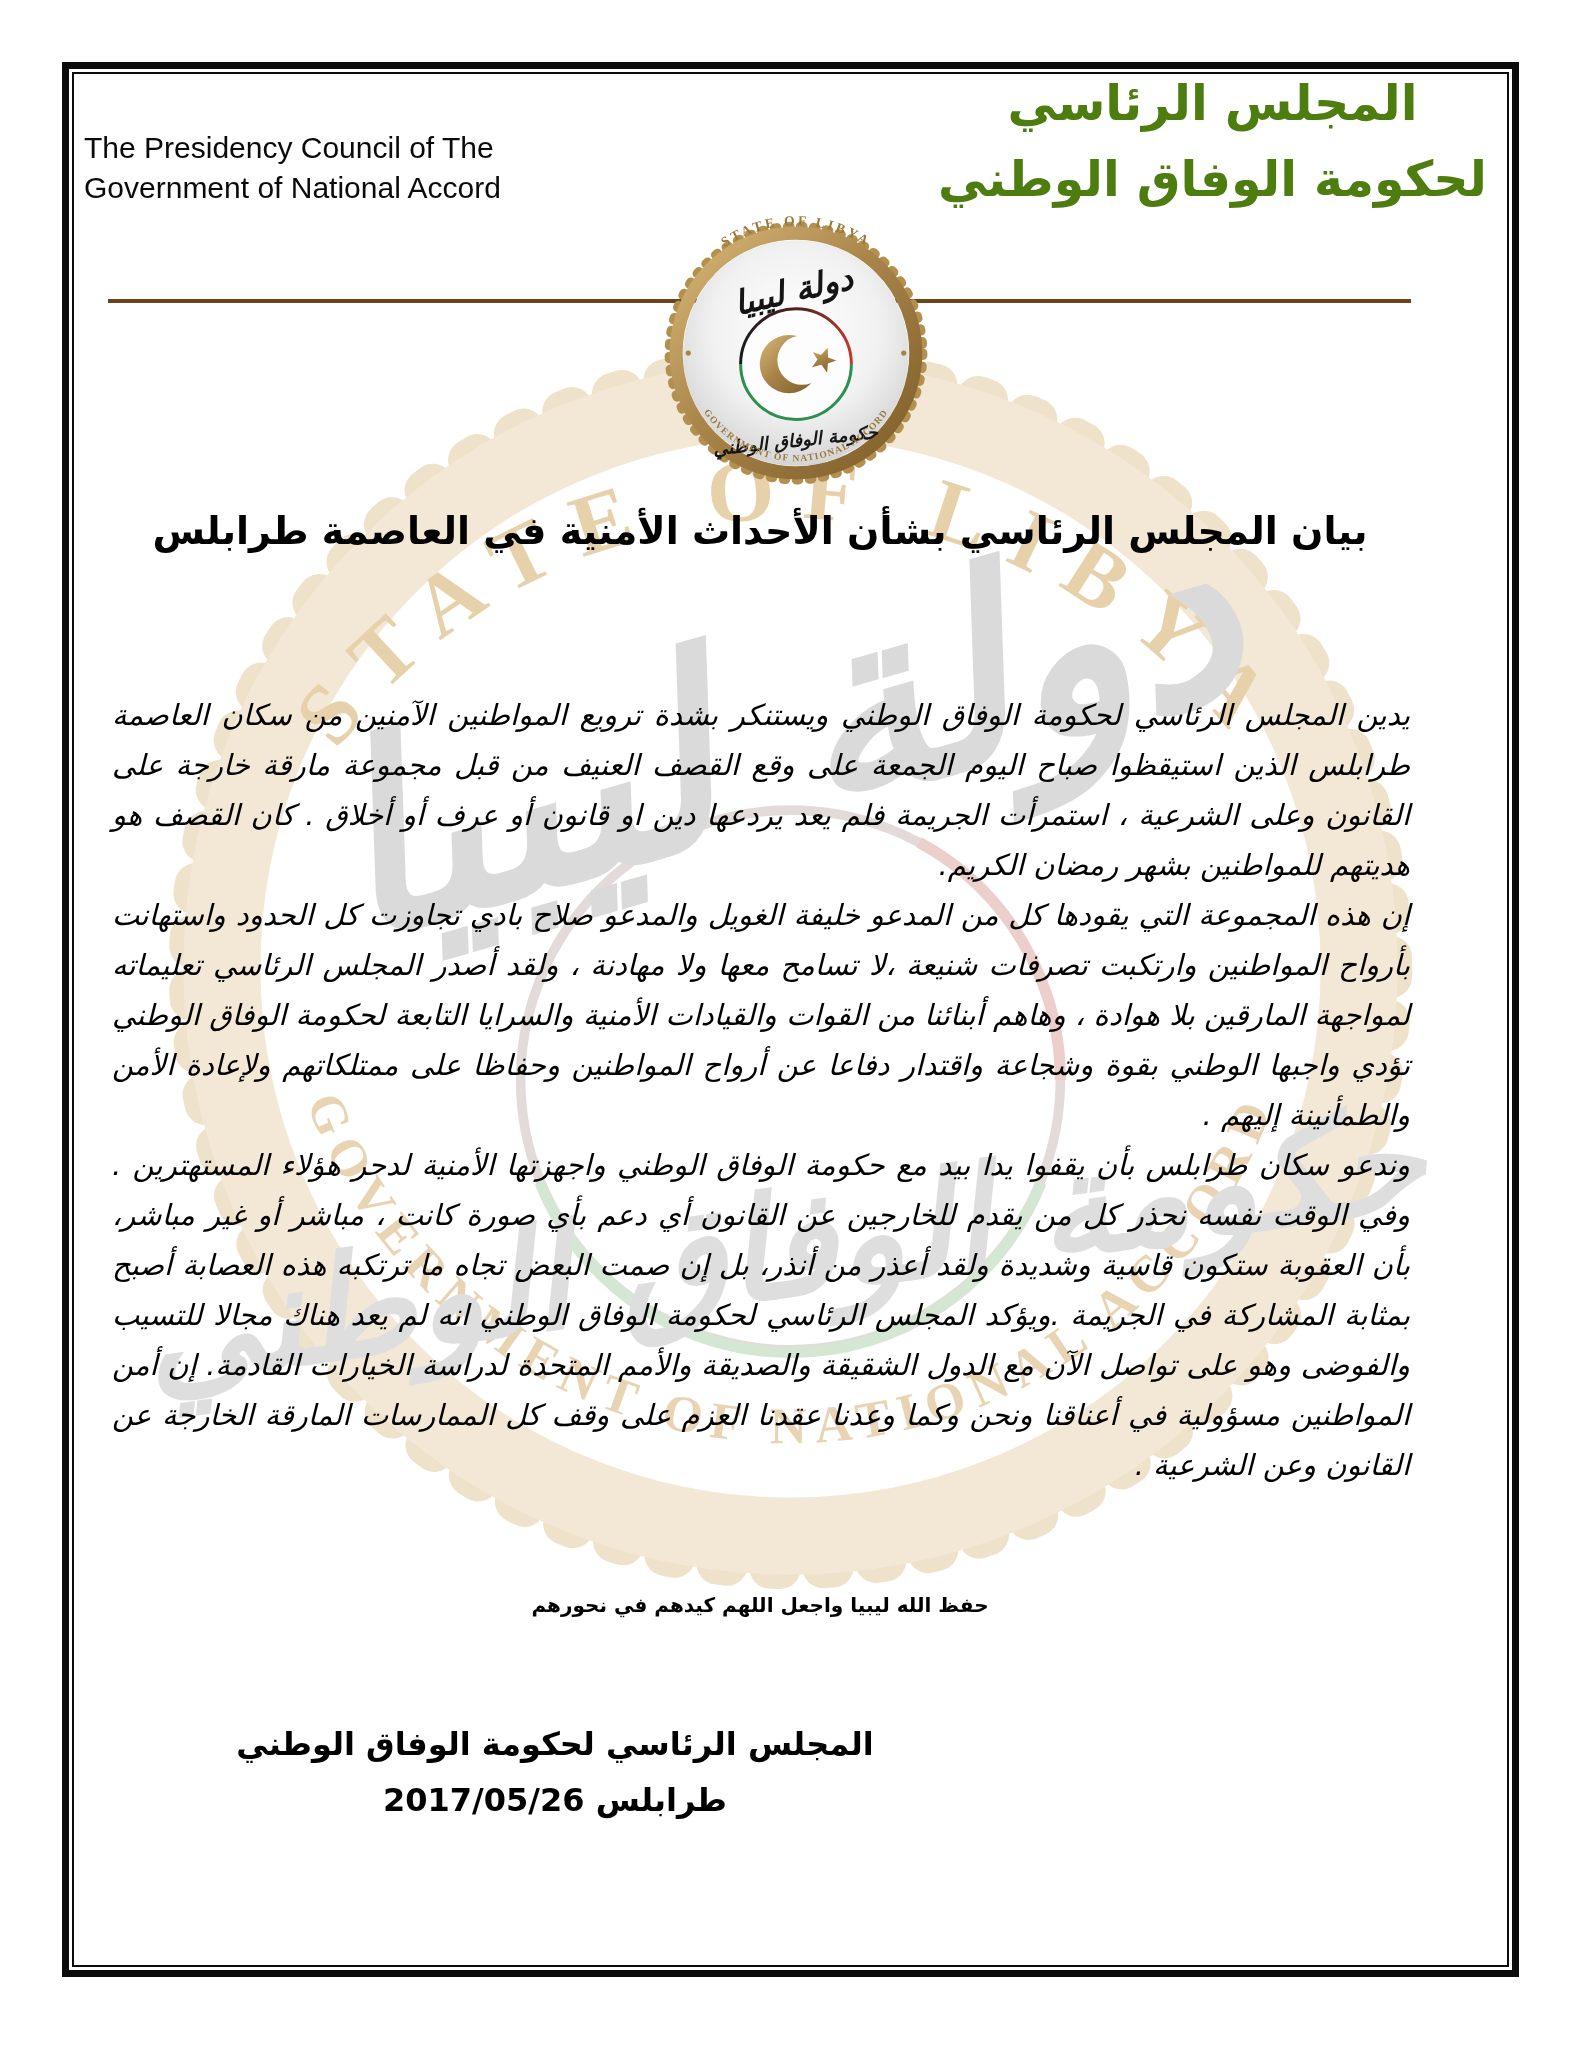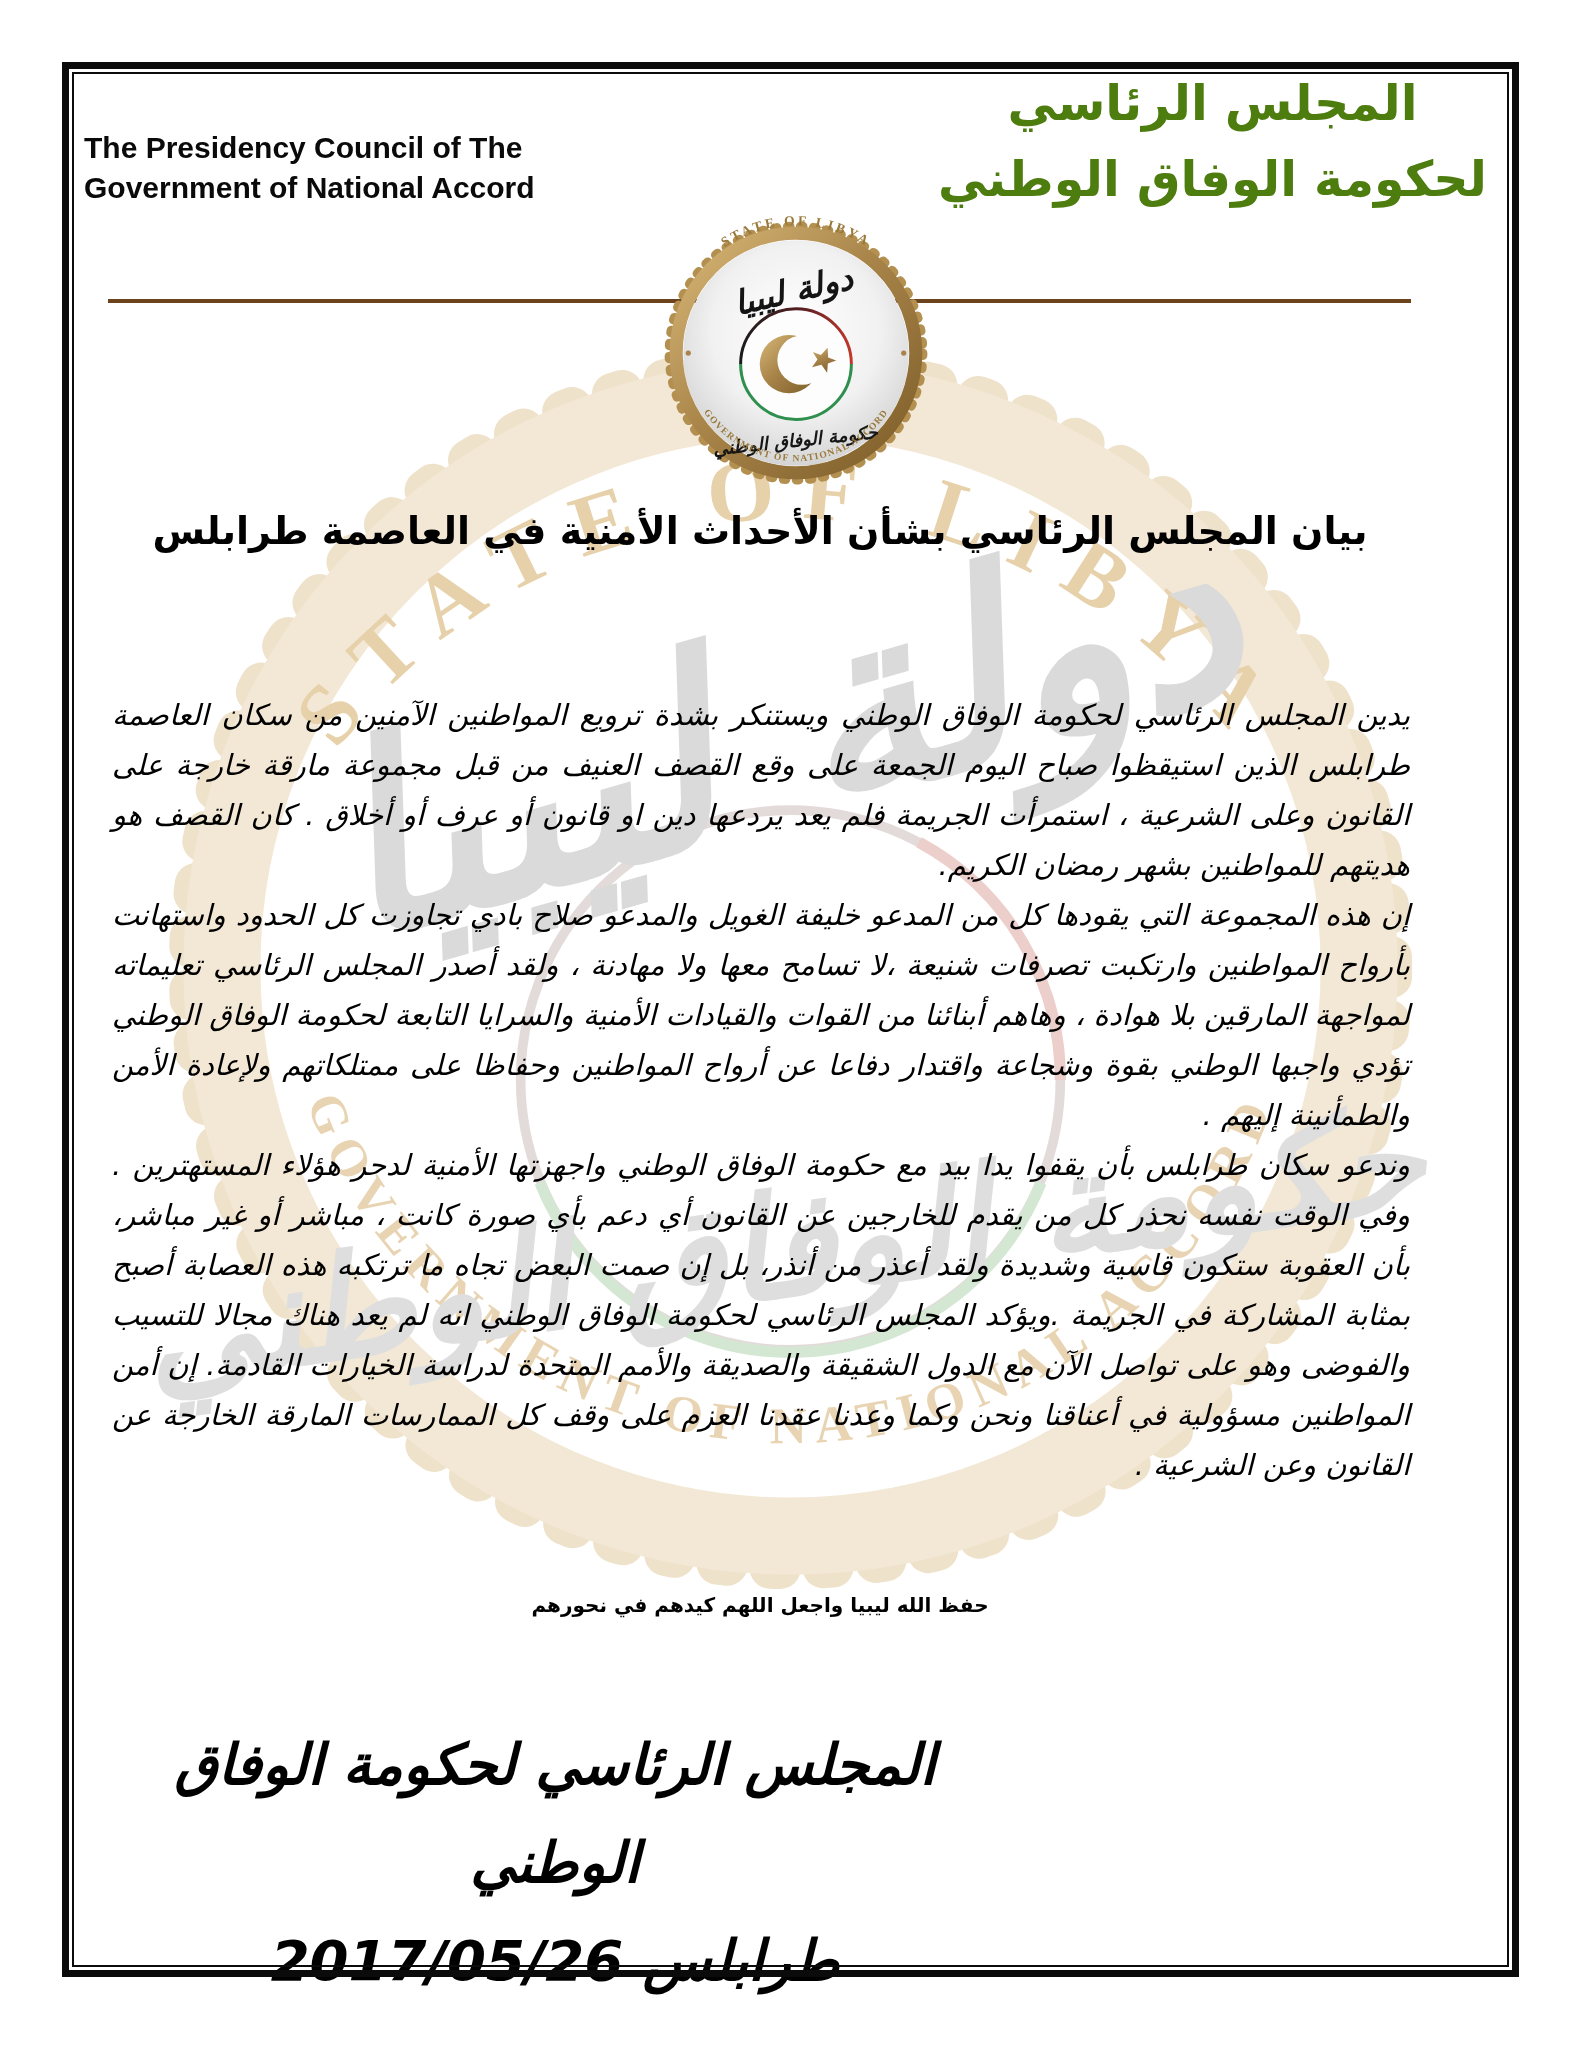--- a/index.html
+++ b/index.html
@@ -4,37 +4,37 @@
 <style>
   html,body{margin:0;padding:0;}
   body{
     width:1582px;height:2048px;position:relative;background:#ffffff;
     font-family:"DejaVu Sans",sans-serif;overflow:hidden;
   }
   .frame{position:absolute;left:62px;top:62px;width:1443px;height:1901px;
     border:7px solid #0b0b0b;z-index:4;pointer-events:none;}
   .frame-inner{position:absolute;inset:3px;border:2px solid #0b0b0b;}
   .header-en{position:absolute;left:84px;top:128px;z-index:2;
-    font-family:"Liberation Sans",sans-serif;font-weight:bold;font-size:30px;
+    font-family:"Liberation Sans",sans-serif;font-weight:normal;font-size:30px;
     line-height:1.33;color:#0a0a0a;white-space:nowrap;}
   .header-ar{position:absolute;right:95px;top:66px;z-index:2;direction:rtl;
     text-align:center;font-weight:bold;font-size:49px;line-height:1.55;color:#4d7c0f;}
   .divider{position:absolute;left:108px;top:299px;width:1303px;height:4px;
     background:#6b431d;z-index:1;}
   .seal-wrap{position:absolute;left:652px;top:200px;width:292px;height:292px;z-index:3;}
   .watermark-wrap{position:absolute;left:148px;top:325px;width:1285px;height:1285px;z-index:0;}
   .doc-title{position:absolute;left:110px;top:509px;width:1300px;z-index:2;direction:rtl;
     text-align:center;font-weight:bold;font-size:38px;color:#000;}
   .body-text{position:absolute;left:112px;top:690px;width:1298px;z-index:2;direction:rtl;
     text-align:justify;font-size:29px;line-height:50px;color:#000;}
   .body-text p{margin:0;font-style:italic;}
   .closing{position:absolute;left:110px;top:1593px;width:1300px;z-index:2;direction:rtl;
     text-align:center;font-weight:bold;font-size:20px;color:#000;}
   .signature{position:absolute;left:135px;top:1716px;width:840px;z-index:2;direction:rtl;
-    text-align:center;font-weight:bold;font-size:56px;line-height:1.75;color:#000;font-style:italic;}
+    text-align:center;font-weight:bold;font-size:32px;line-height:1.75;color:#000;}
   svg{display:block;width:100%;height:100%;}
 </style>
 </head>
 <body>
 
 <div class="watermark-wrap">
   <svg viewBox="0 0 400 400" aria-hidden="true">
     <defs>
       <path id="wmArcTop" d="M 28 208 A 174 174 0 0 1 372 208" fill="none"></path>
       <path id="wmArcBottom" d="M 48 238 A 160 160 0 0 0 352 238" fill="none"></path>

